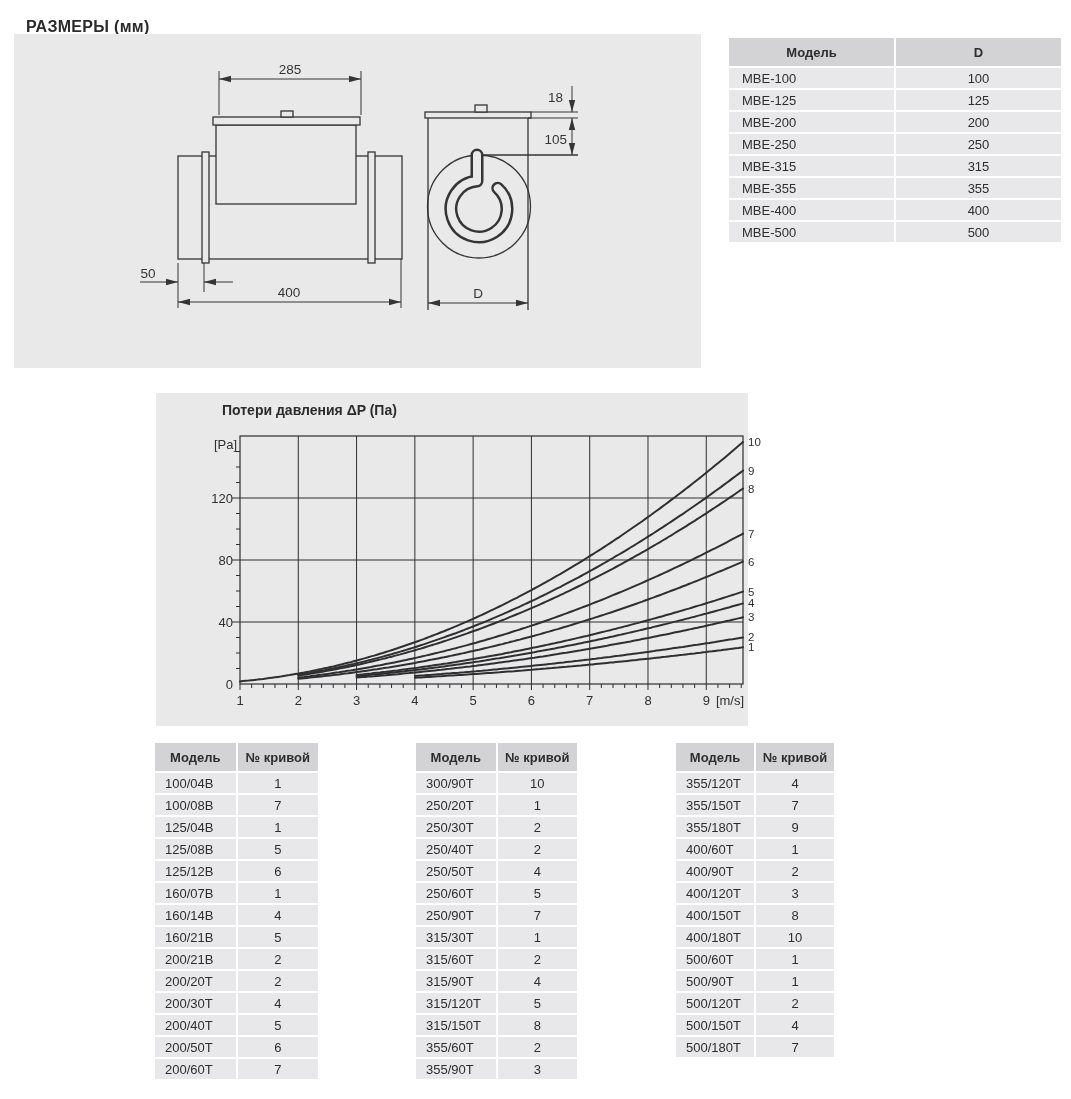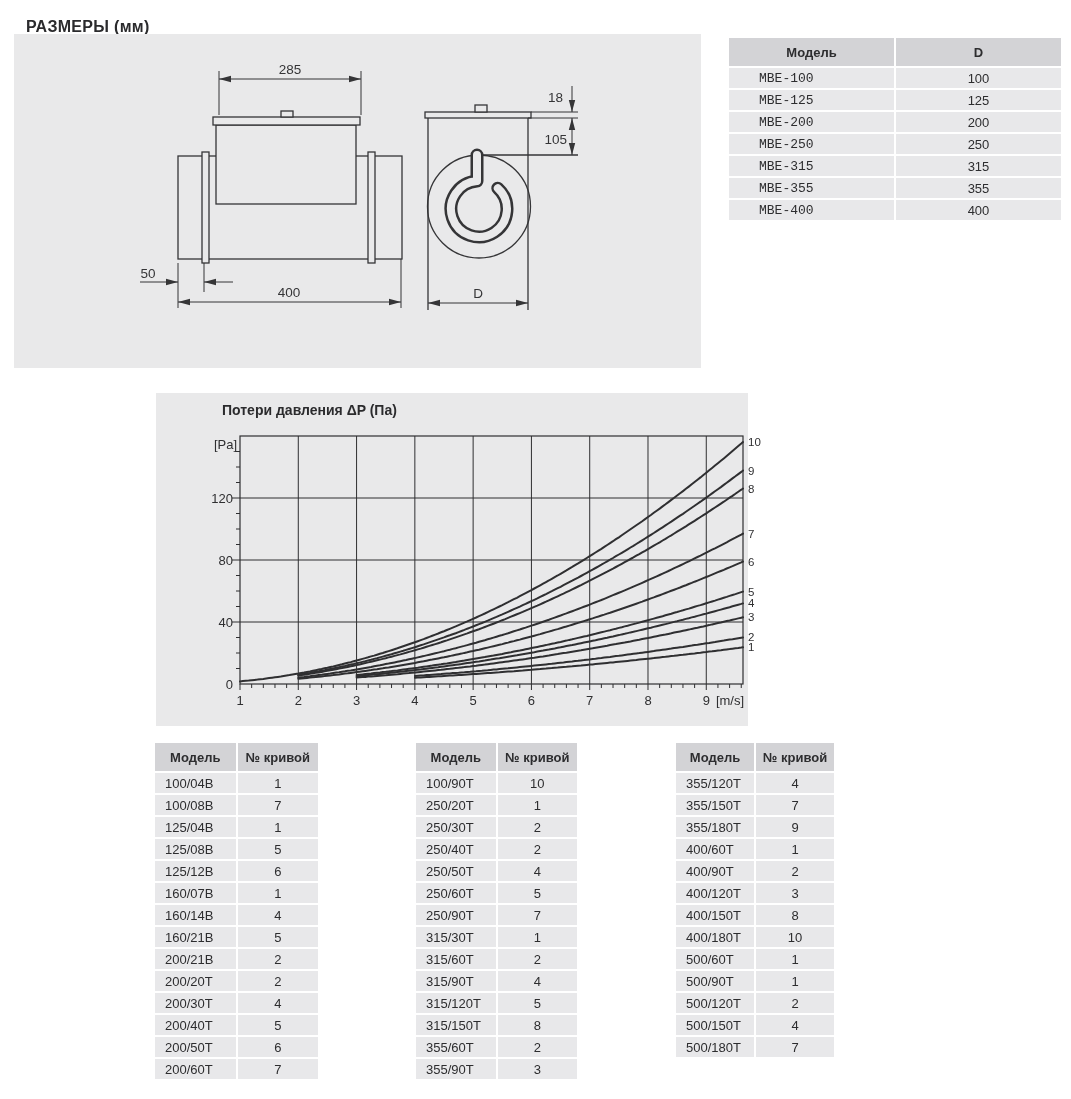--- a/index.html
+++ b/index.html
@@ -17,21 +17,21 @@
   .tbl-wrap{position:absolute;}
   .tbl-dim{left:727px;top:36px;width:336px;}
   .tbl-c1{left:153px;top:741px;width:167px;}
   .tbl-c2{left:414px;top:741px;width:165px;}
   .tbl-c3{left:674px;top:741px;width:162px;}
   table{border-collapse:separate;border-spacing:2px;width:100%;table-layout:fixed;
         font-size:13px;color:#2d2d2f;}
   th{background:#d3d3d6;font-weight:700;height:20px;padding:4px;text-align:center;}
   td{background:#e8e8ea;height:20px;padding:0;}
   td.col-model{text-align:left;padding-left:10px;}
-  .tbl-dim td.col-model{padding-left:30px;font-family:Liberation Mono, monospace;}
+  .tbl-dim td.col-model{padding-left:13px;}
   td.col-num{text-align:center;}
   .dimtext{font-size:13.5px;fill:#353537;}
 </style>
 </head>
 <body>
 
 <div class="page">
 
   <h1 class="page-title">РАЗМЕРЫ (мм)</h1>
 
@@ -125,20 +125,24 @@
             <td class="col-model">МВЕ-315</td>
             <td class="col-num">315</td>
           </tr>
           <tr>
             <td class="col-model">МВЕ-355</td>
             <td class="col-num">355</td>
           </tr>
           <tr>
             <td class="col-model">МВЕ-400</td>
             <td class="col-num">400</td>
+          </tr>
+          <tr>
+            <td class="col-model">МВЕ-500</td>
+            <td class="col-num">500</td>
           </tr>
         </tbody>
       </table>
   </div>
 
   <section class="panel chart-panel">
     <div class="chart-title">Потери давления ΔP (Па)</div>
     <svg id="chart-svg" width="692" height="333" viewBox="0 0 692 333">
         <line x1="142.28505214368482" y1="43" x2="142.28505214368482" y2="291" stroke="#2f2f31" stroke-width="1"></line>
         <line x1="200.57010428736965" y1="43" x2="200.57010428736965" y2="291" stroke="#2f2f31" stroke-width="1"></line>
@@ -320,21 +324,21 @@
   <div class="tbl-wrap tbl-c2">
     <table>
         <thead>
           <tr>
             <th>Модель</th>
             <th>№ кривой</th>
           </tr>
         </thead>
         <tbody>
           <tr>
-            <td class="col-model">100/90Т</td>
+            <td class="col-model">300/90Т</td>
             <td class="col-num">10</td>
           </tr>
           <tr>
             <td class="col-model">250/20Т</td>
             <td class="col-num">1</td>
           </tr>
           <tr>
             <td class="col-model">250/30Т</td>
             <td class="col-num">2</td>
           </tr>

